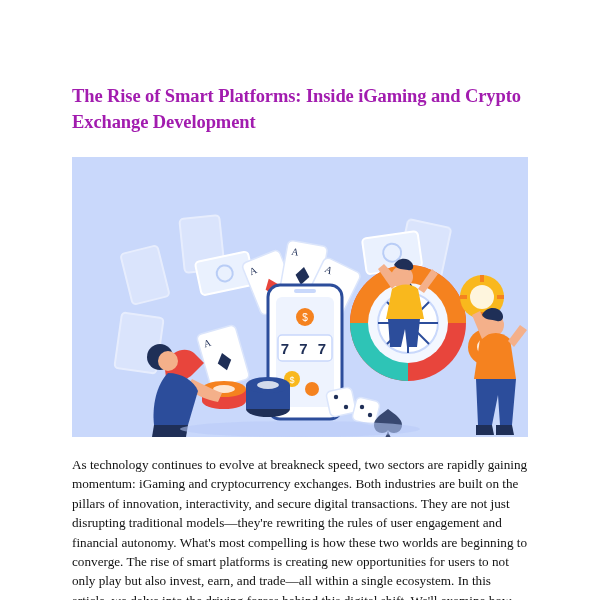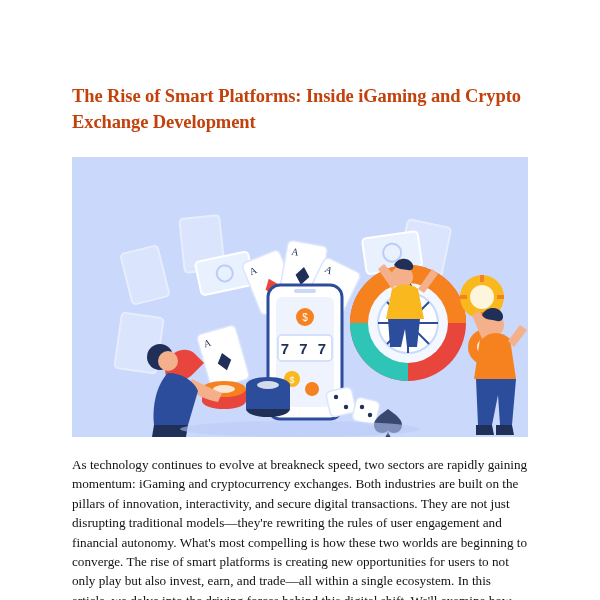--- a/index.html
+++ b/index.html
@@ -22,21 +22,21 @@
     padding: 0 72px;
   }
   .article-title {
     margin: 0;
     padding-top: 84px;
     font-family: "Liberation Serif", serif;
     font-size: 18.5px;
     font-weight: bold;
     line-height: 1.38;
     letter-spacing: -0.1px;
-    color: #c2410c;
+    color: #a21caf;
   }
   .hero {
     position: relative;
     margin-top: 22px;
     width: 456px;
     height: 280px;
     background: #c9d8fb;
     overflow: hidden;
   }
   .hero svg {

